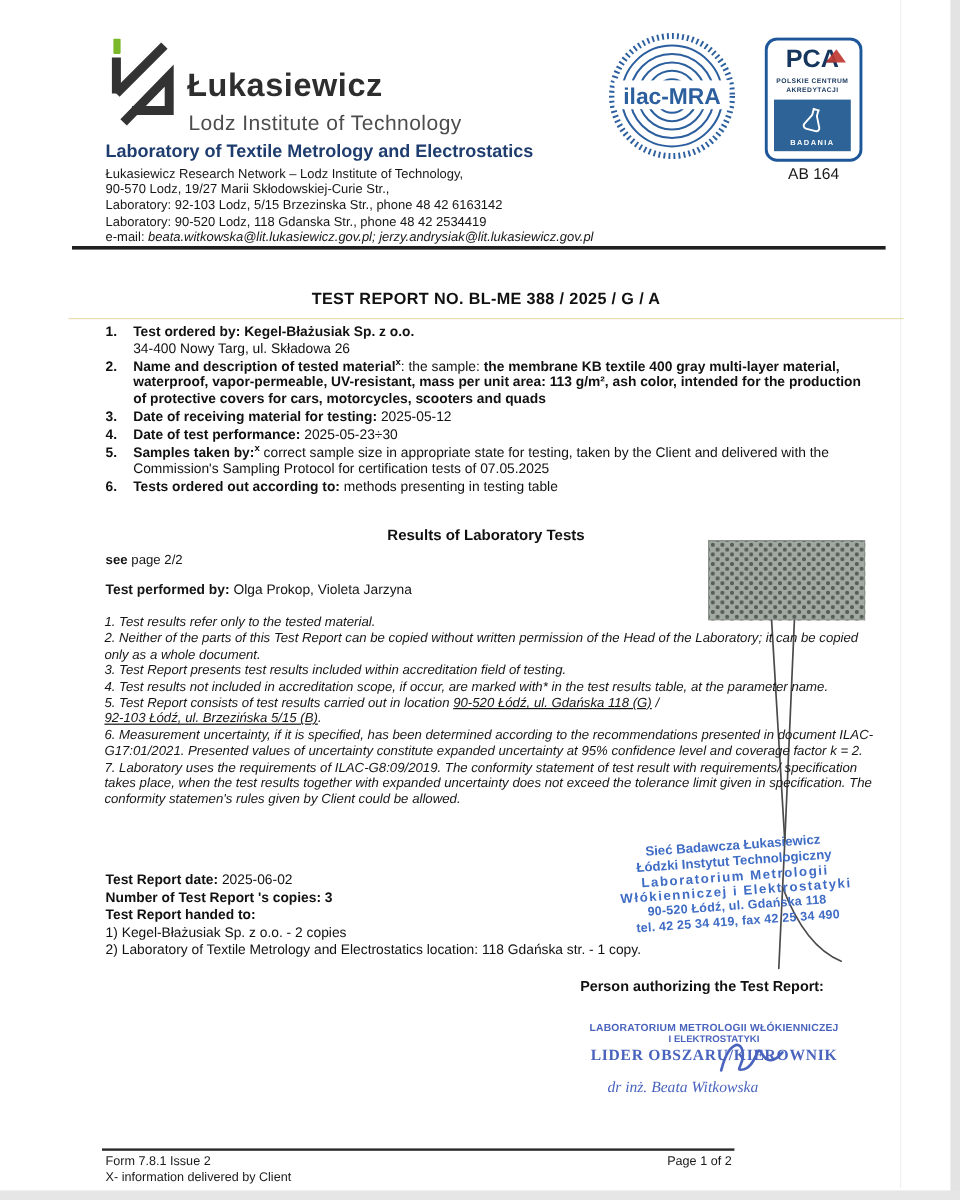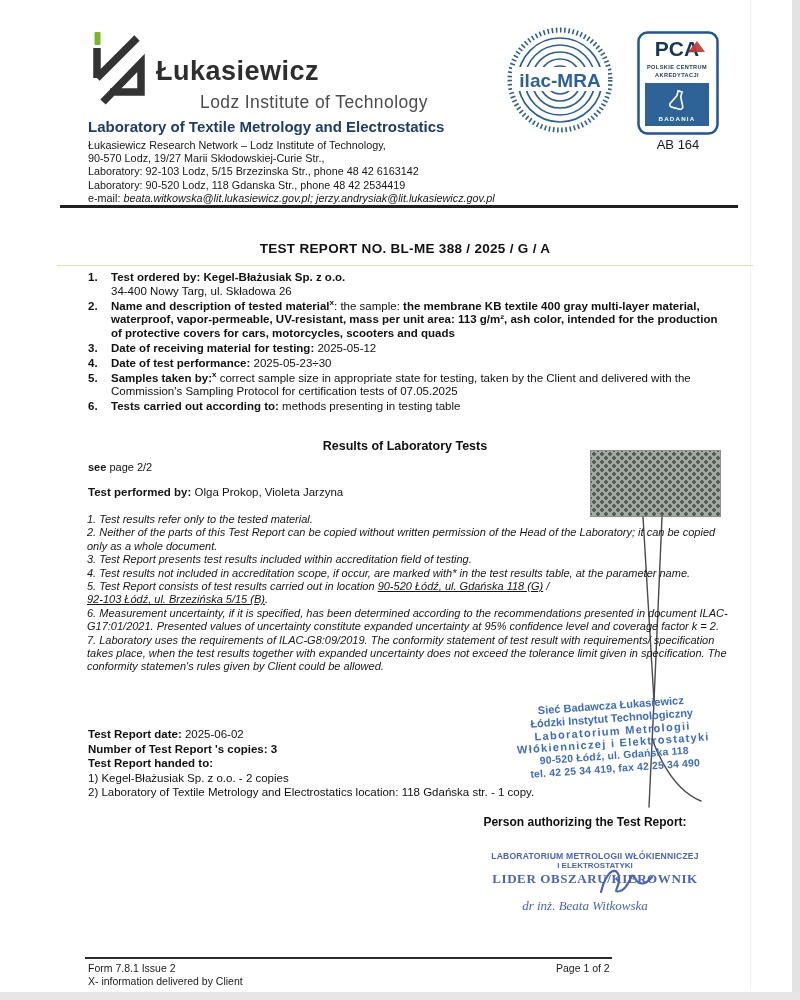--- a/index.html
+++ b/index.html
@@ -9,21 +9,21 @@
     overflow:hidden;
   }
   .abs{position:absolute;}
   
   .scan-edge-right{left:792px;top:0;width:8px;height:1000px;background:#e3e3e3;}
   .scan-edge-bottom{left:0;top:992px;width:800px;height:8px;background:#e6e6e6;}
   .scan-line-v{left:750px;top:0;width:1px;height:990px;background:#f1f1f1;}
 
   
   .brand-name{left:156px;top:56px;font-size:27px;font-weight:bold;color:#2e2e2e;letter-spacing:.5px;}
-  .brand-sub{left:157px;top:92px;font-size:17.5px;color:#4c4c4c;letter-spacing:.4px;margin-left:43px;}
+  .brand-sub{left:157px;top:92px;font-size:17.5px;color:#4c4c4c;letter-spacing:.4px;}
   .lab-name{left:88px;top:118px;font-size:15px;font-weight:bold;color:#1e3c6e;}
   .addr{left:88px;top:139px;font-size:10.8px;line-height:13.2px;color:#161616;}
   .addr .em{font-style:italic;}
 
   .ab-number{left:637px;top:137px;width:82px;text-align:center;font-size:13px;color:#1a1a1a;}
 
   .rule1{left:60px;top:205px;width:678px;height:3px;background:#202020;}
   .title{left:85px;top:231px;width:640px;text-align:center;font-size:13.5px;font-weight:bold;color:#111;letter-spacing:.3px;margin-top:10px;}
   .yline{left:57px;top:265px;width:696px;height:1px;background:#e7e0ae;}
 
@@ -61,21 +61,21 @@
   .stamp1 .sm{font-size:10.4px;letter-spacing:.2px;}
 
   .meta{left:88px;top:727px;font-size:11.5px;line-height:14.6px;color:#111;}
 
   .auth-h{left:420px;top:815px;width:330px;text-align:center;font-size:12px;font-weight:bold;color:#111;}
   .stamp2{left:455px;top:851px;width:280px;text-align:center;color:#4a64bd;}
   .stamp2 .l1{font-size:8.6px;font-weight:bold;letter-spacing:.2px;}
   .stamp2 .l2{font-size:8px;font-weight:bold;}
   .stamp2 .l3{font-family:"Liberation Serif","DejaVu Serif",serif;font-size:13px;font-weight:bold;letter-spacing:.6px;margin-top:1px;}
   .signature-svg{left:598px;top:864px;width:58px;height:36px;}
-  .signer{left:460px;top:898px;width:250px;text-align:center;color:#4a64bd;
+  .signer{left:444px;top:898px;width:250px;text-align:center;color:#4a64bd;
     font-family:"Liberation Serif","DejaVu Serif",serif;font-style:italic;font-size:13px;}
 
   .frule{left:85px;top:957px;width:527px;height:2px;background:#2a2a2a;}
   .footer-form{left:88px;top:962px;font-size:10.5px;color:#1a1a1a;}
   .footer-note{left:88px;top:975px;font-size:10.5px;color:#1a1a1a;}
   .footer-page{left:520px;top:962px;font-size:10.5px;color:#1a1a1a;padding-left:36px;}
 </style>
 </head>
 <body>
 
@@ -158,21 +158,21 @@
     <span class="b">Date of test performance:</span>
     <span>2025-05-23÷30</span>
   </div>
   <div class="item">
     <span class="num">5.</span>
     <span class="b">Samples taken by:</span><sup class="xs">x</sup>
     <span>correct sample size in appropriate state for testing, taken by the Client and delivered with the Commission's Sampling Protocol for certification tests of 07.05.2025</span>
   </div>
   <div class="item">
     <span class="num">6.</span>
-    <span class="b">Tests carried out according to:</span>
+    <span class="b">Tests ordered out according to:</span>
     <span>methods presenting in testing table</span>
   </div>
 </div>
 
 <div class="abs results-h">Results of Laboratory Tests</div>
 
 <div class="abs swatch"></div>
 <svg class="abs threads" viewBox="0 0 210 300">
   <g stroke="#4a4a4a" stroke-width="1.4" fill="none" stroke-linecap="round">
     <path d="M88 2 L99 186 L94 292"></path>

